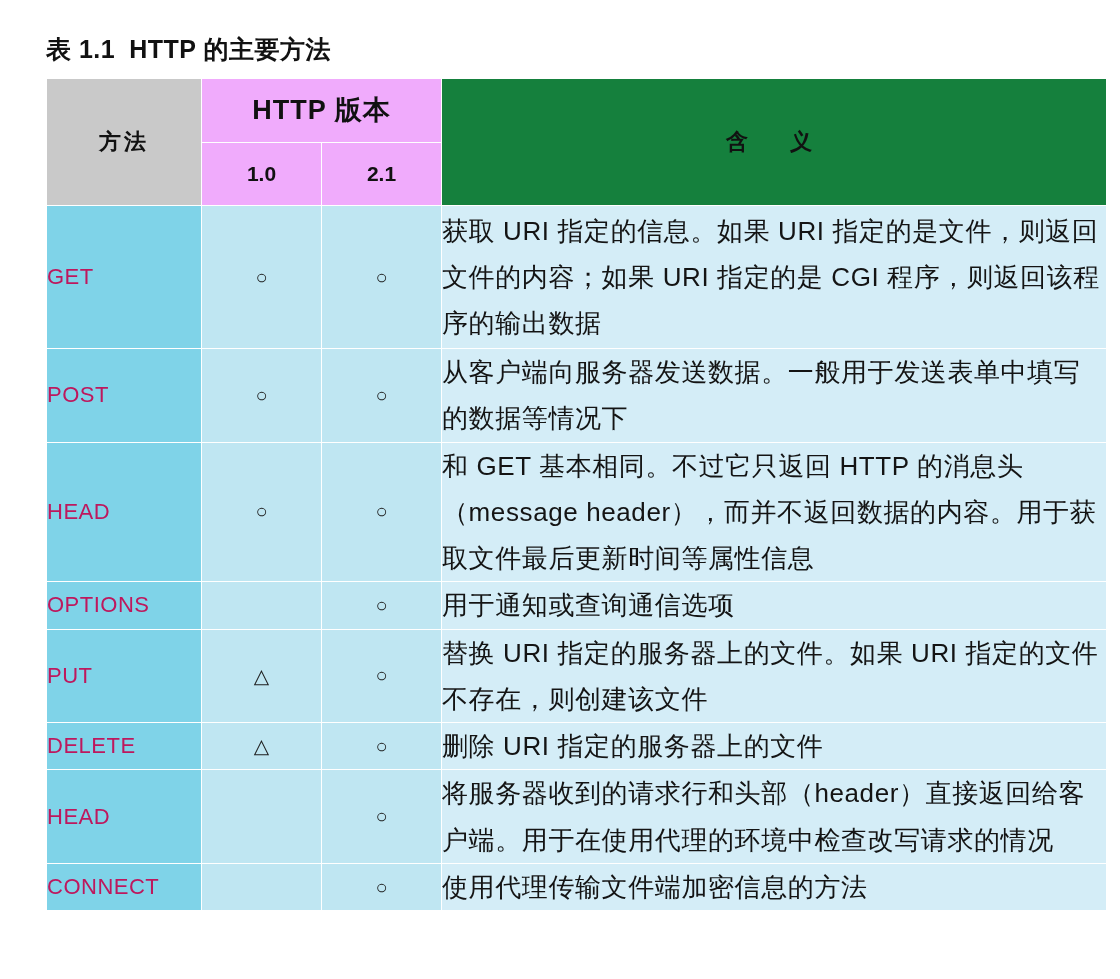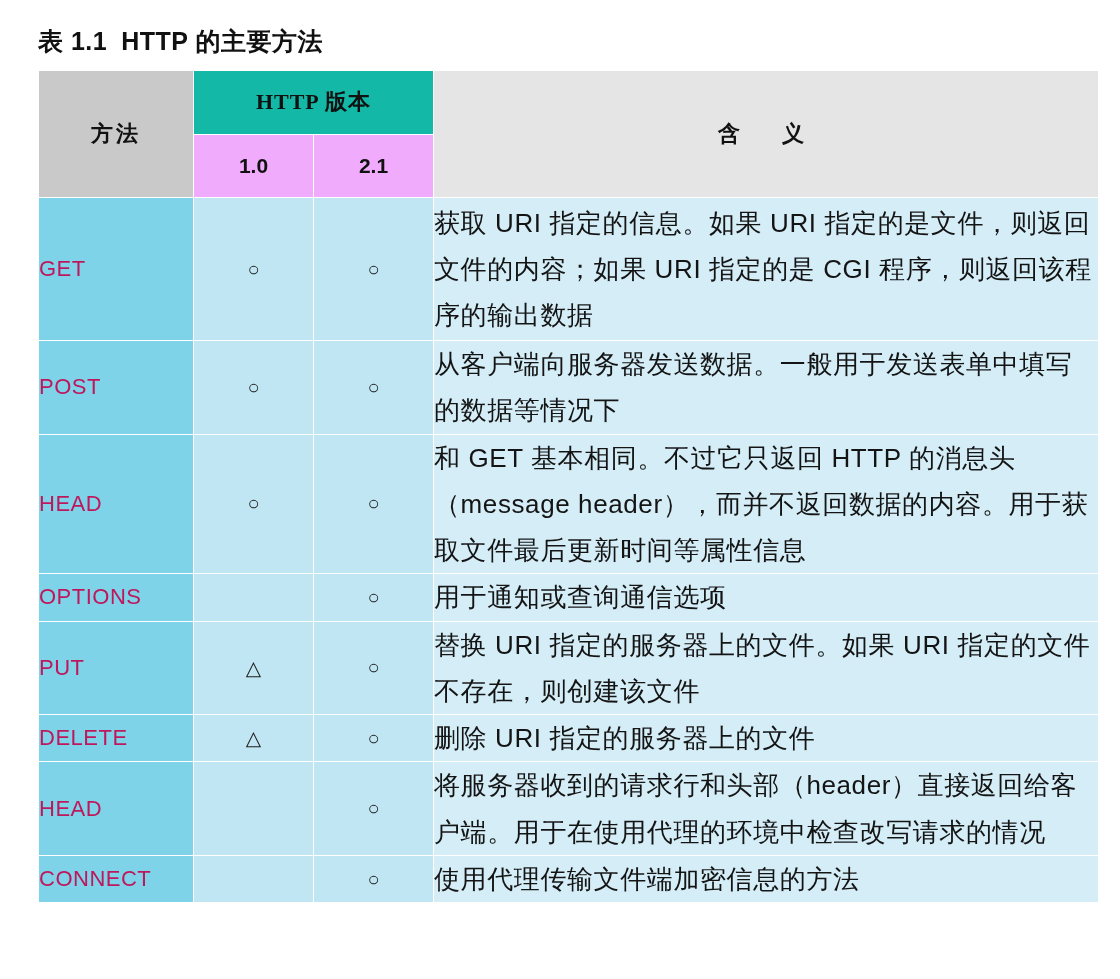--- a/index.html
+++ b/index.html
@@ -12,21 +12,21 @@
     height: 979px;
     font-family: "Liberation Sans", "DejaVu Sans", sans-serif;
     color: #1a1a1a;
     overflow: hidden;
   }
   .page {
     position: relative;
     width: 916px;
     height: 979px;
     box-sizing: border-box;
-    padding: 8px;
+    padding: 16px;
   }
   .caption {
     font-size: 25px;
     font-weight: 700;
     letter-spacing: 0.5px;
     color: #111111;
     padding: 18px 0 14px 30px;
     line-height: 1.2;
   }
   .caption .cap-num {
@@ -53,39 +53,38 @@
   .hd-method {
     background: #c9c9c9;
     text-align: center;
     font-weight: 700;
     font-size: 22px;
     color: #111;
     letter-spacing: 3px;
     height: 126px;
   }
   .hd-version {
-    background: #14b8a6;
-    text-align: center;
-    font-weight: 700;
-    font-size: 22px;
+    background: #f0abfc;
+    text-align: center;
+    font-weight: 700;
+    font-size: 27px;
     color: #111;
     height: 62px;
     letter-spacing: 1px;
-    font-family: Liberation Serif, serif;
   }
   .hd-ver-sub {
     background: #f0abfc;
     text-align: center;
     font-weight: 700;
     font-size: 21px;
     color: #111;
     height: 62px;
   }
   .hd-desc {
-    background: #e5e5e5;
+    background: #15803d;
     text-align: center;
     font-weight: 700;
     font-size: 22px;
     color: #111;
     letter-spacing: 10px;
     height: 126px;
   }
   
   .cell-method {
     background: #7fd3e8;

